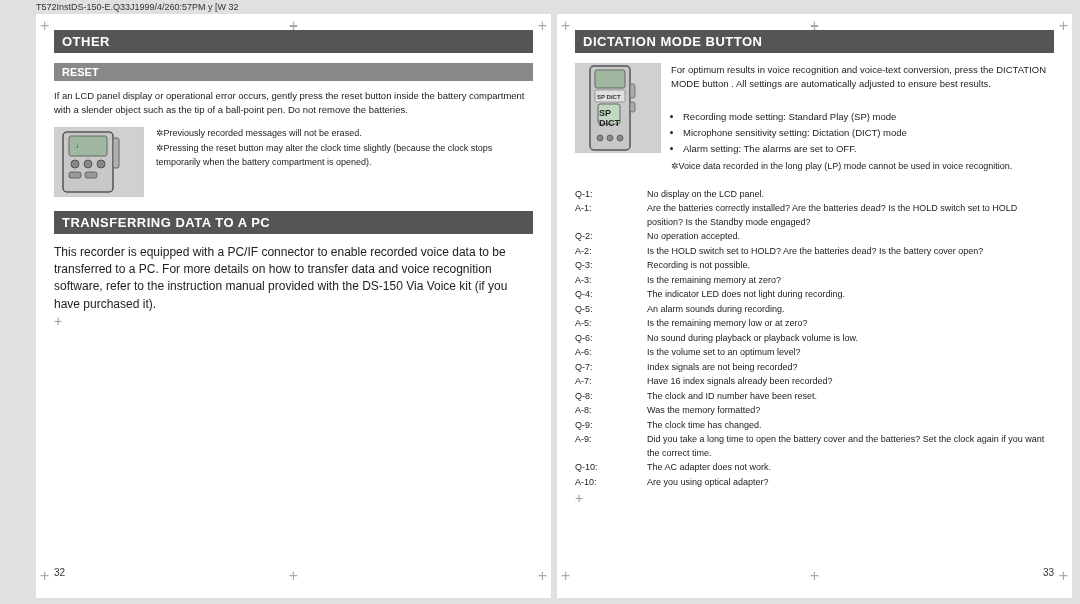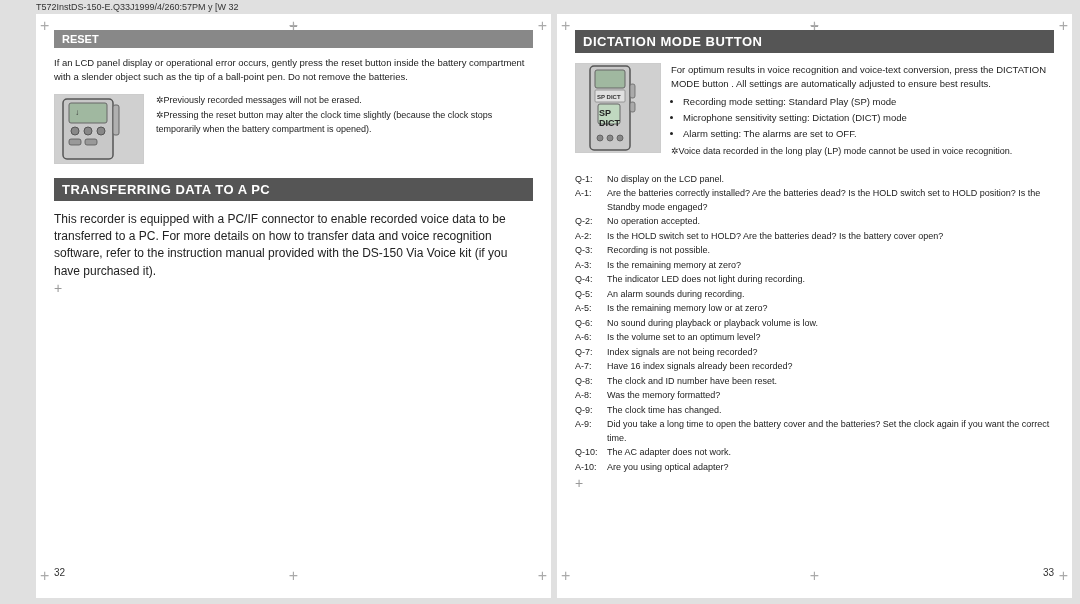--- a/index.html
+++ b/index.html
@@ -137,21 +137,21 @@
       justify-content: center;
     }
     .dict-text {
       font-size: 9.5px;
       line-height: 1.5;
       color: #222;
       flex: 1;
     }
     .dict-text ul {
       margin-left: 12px;
-      margin-top: 3px;
+      margin-top: 18px;
     }
     .dict-text li {
       margin-bottom: 2px;
     }
     .dict-text .asterisk-note {
       margin-top: 4px;
       font-size: 9px;
     }
     .troubleshoot-header {
       background: #555;
@@ -162,20 +162,21 @@
       margin-bottom: 8px;
     }
     .qa-list {
       font-size: 9px;
       line-height: 1.5;
       color: #222;
     }
     .qa-row {
       display: flex;
       margin-bottom: 1px;
+      gap: 40px;
     }
     .qa-label {
       min-width: 32px;
       flex-shrink: 0;
       font-weight: normal;
     }
     .qa-text {
       flex: 1;
     }
     .corner-cross {
@@ -208,20 +209,21 @@
 
     <div class="page">
 
       <span class="corner-cross cross-tl">+</span>
       <span class="corner-cross cross-tr">+</span>
       <span class="corner-cross cross-bl">+</span>
       <span class="corner-cross cross-br">+</span>
       <span class="corner-cross cross-tm">+</span>
       <span class="corner-cross cross-bm">+</span>
 
+      <div class="section-header">OTHER</div>
 
       <div>
         <div class="sub-header">RESET</div>
         <p class="body-text">If an LCD panel display or operational error occurs, gently press the reset button inside the battery compartment with a slender object such as the tip of a ball-point pen. Do not remove the batteries.</p>
 
         <div class="image-area">
 
           <div class="device-image">
             <svg class="reset-device-svg" viewBox="0 0 88 68">
 

